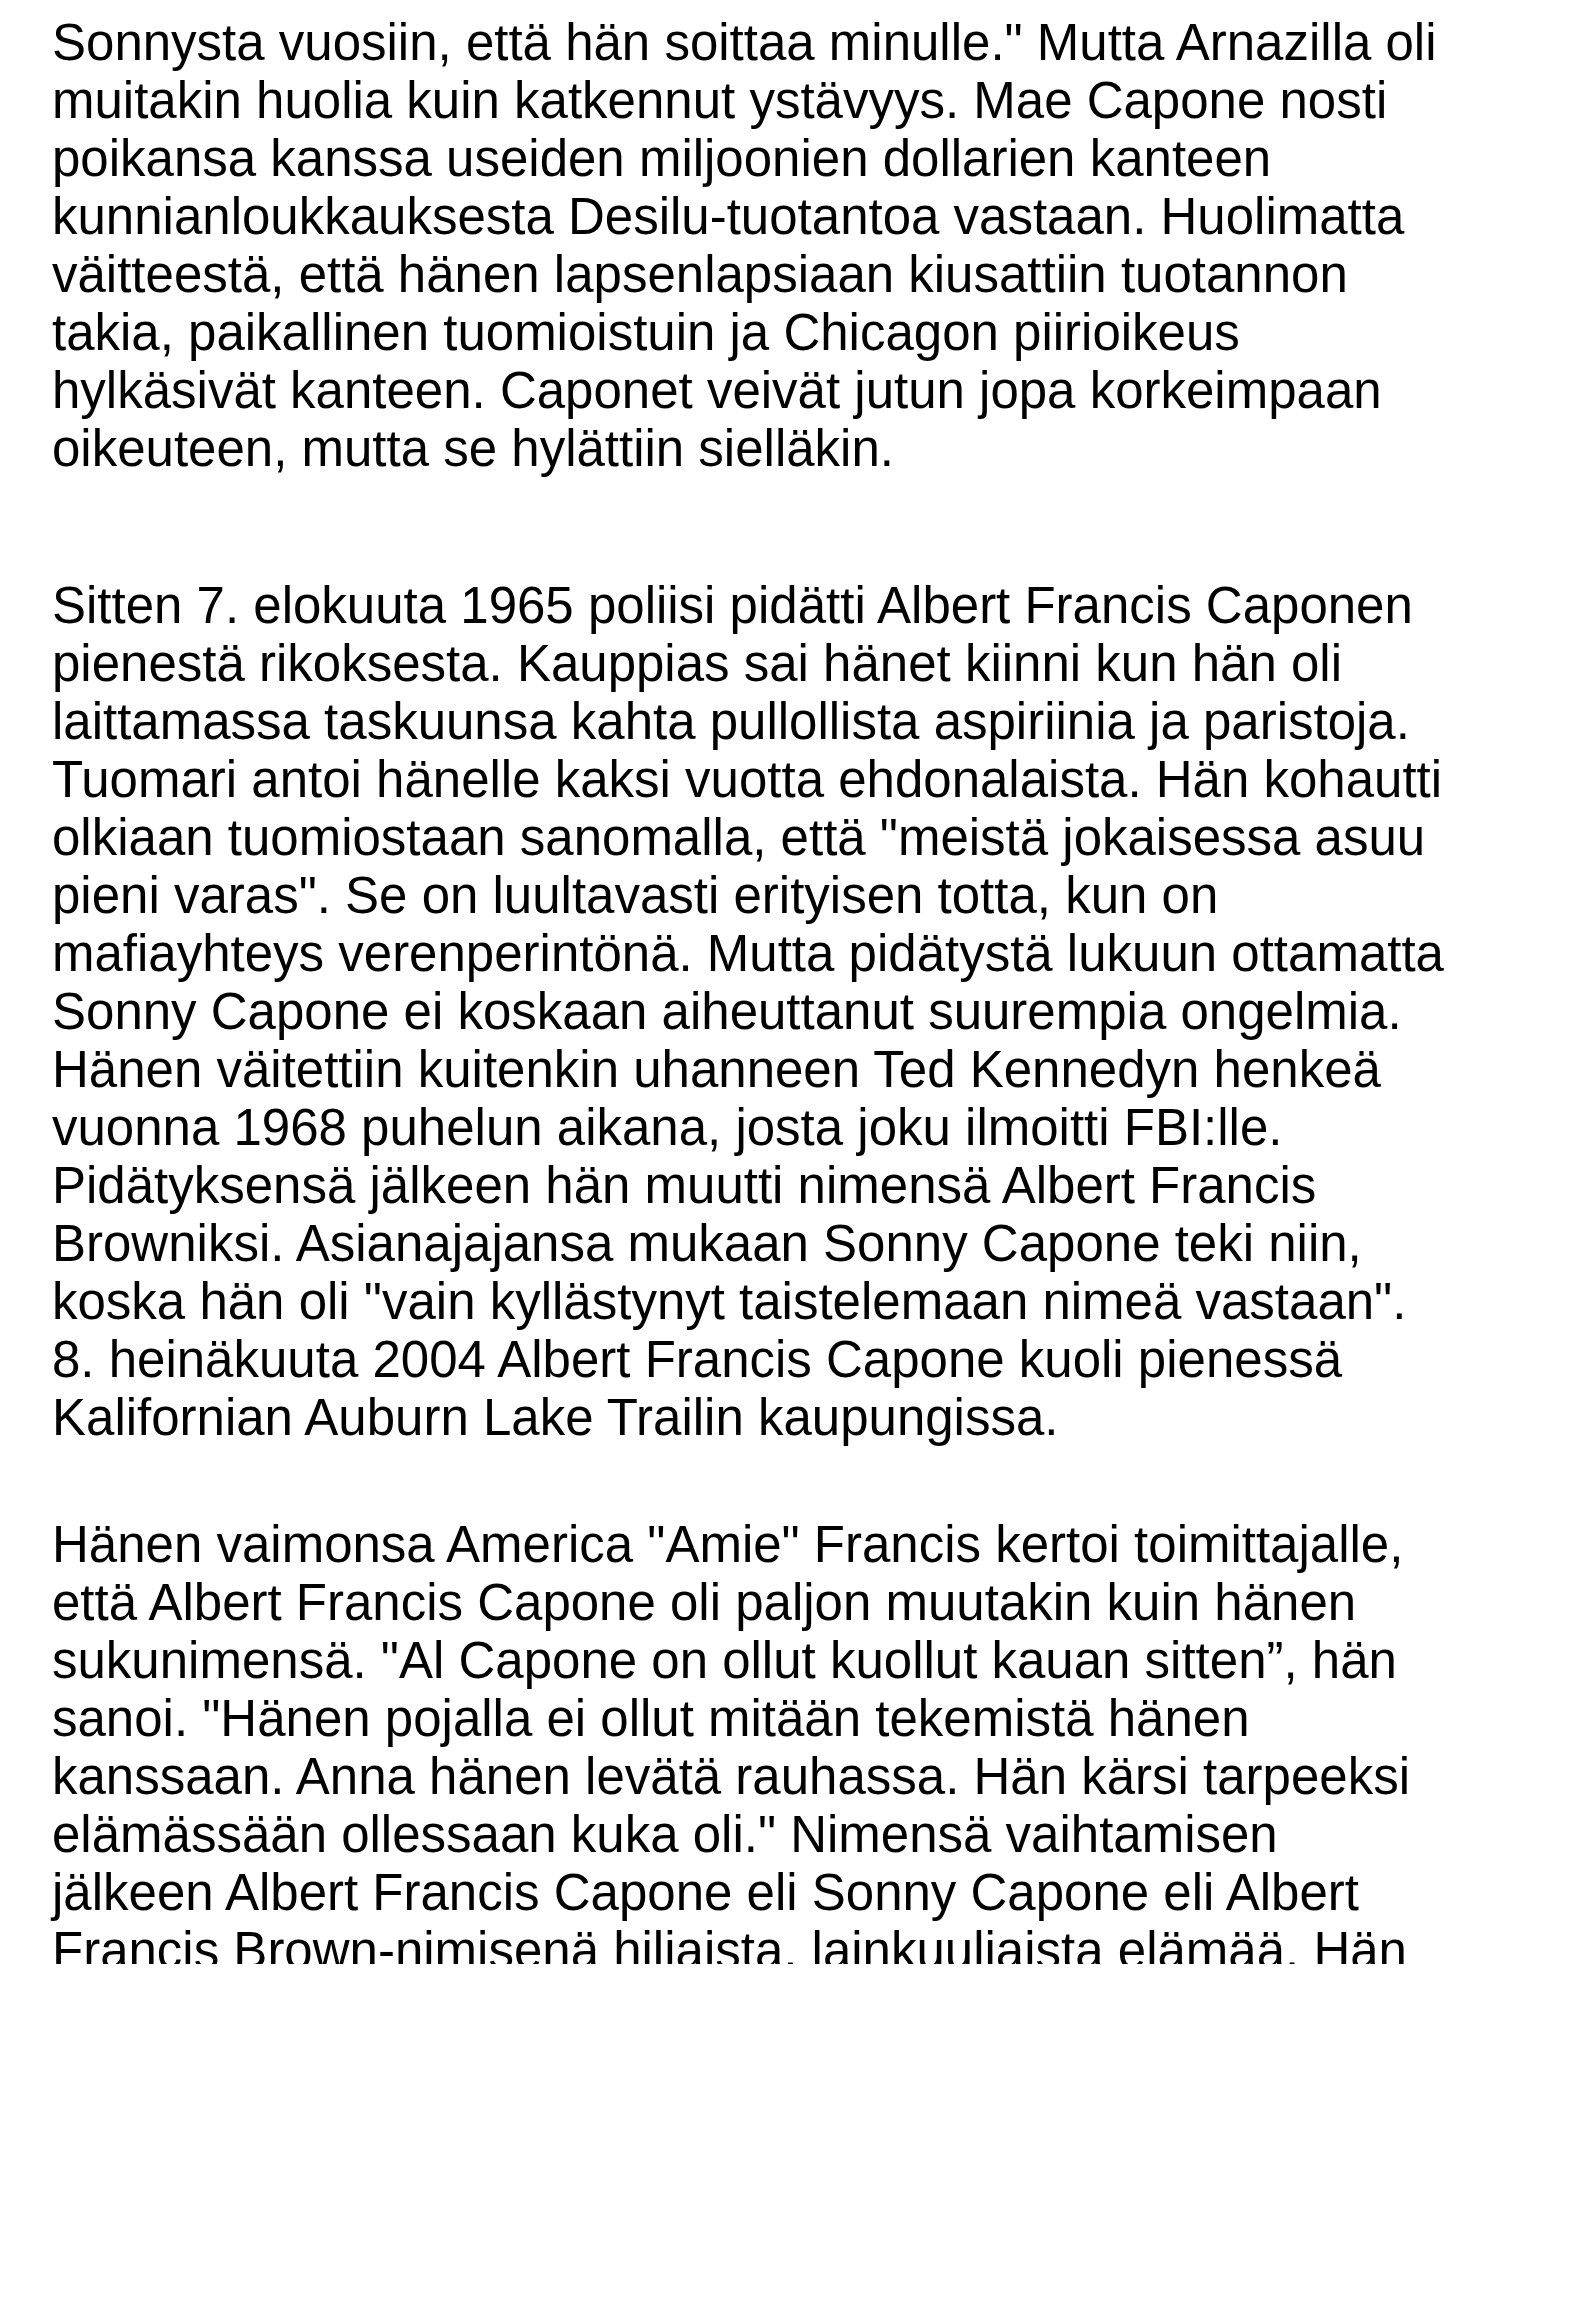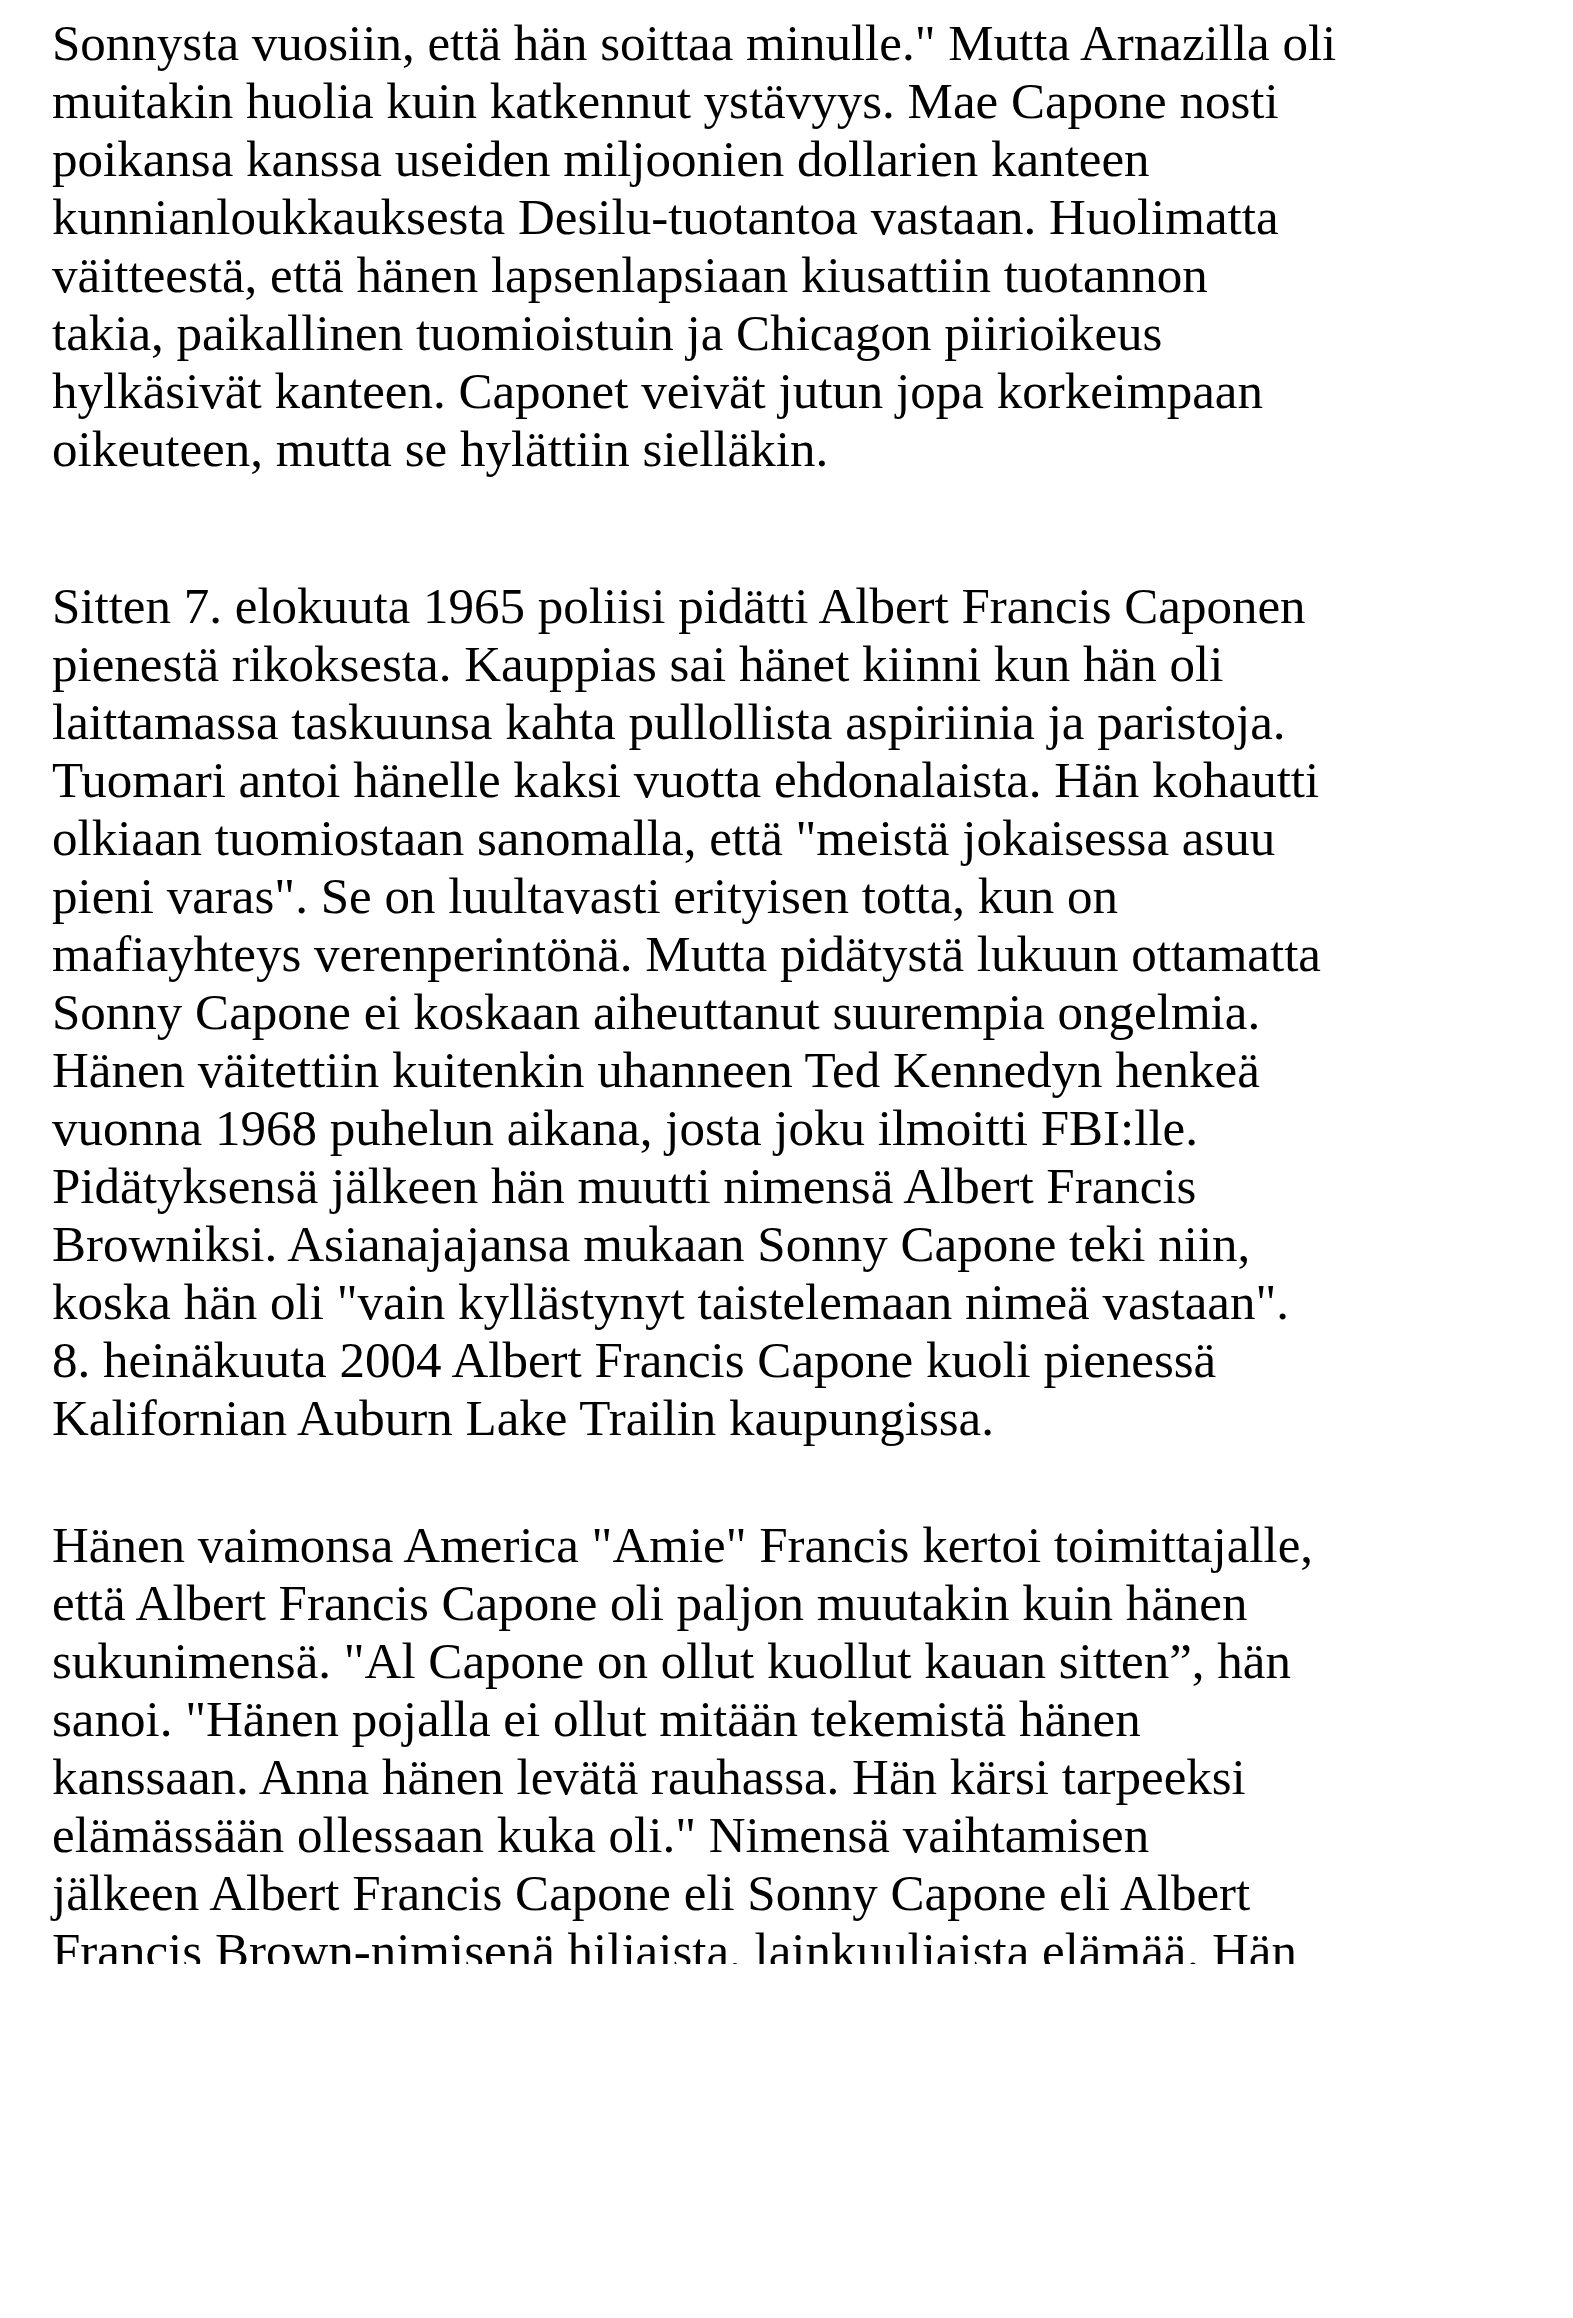--- a/index.html
+++ b/index.html
@@ -9,21 +9,21 @@
   }
   .page {
     position: relative;
     width: 1573px;
     height: 1964px;
     box-sizing: border-box;
     background: #ffffff;
     color: #000000;
     padding: 14px 35px 0 52px;
     overflow: hidden;
-    font-family: Liberation Serif, serif;
+    font-family: Liberation Sans, sans-serif;
     font-size: 51px;
     line-height: 58px;
     font-weight: 400;
   }
   .para {
     margin: 0;
     white-space: pre-line;   
     letter-spacing: 0;
   }
   .para.gap-xl { margin-bottom: 99px; }  

